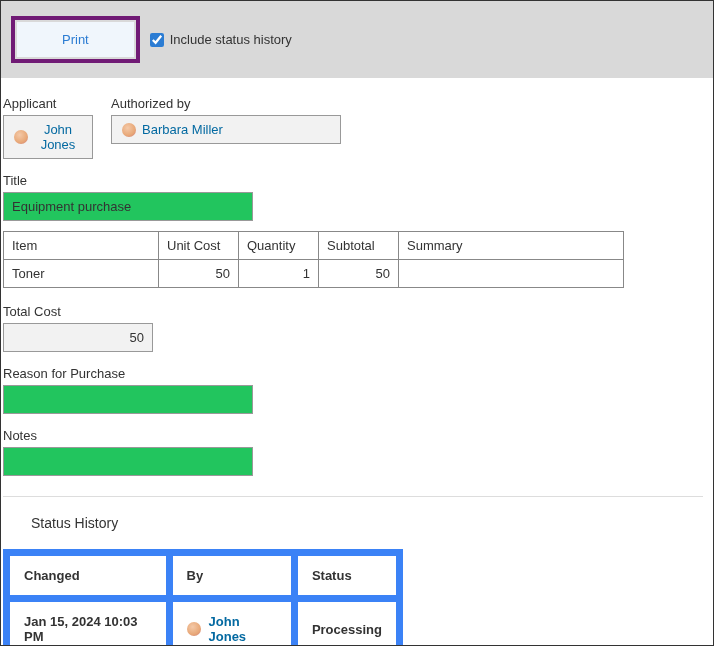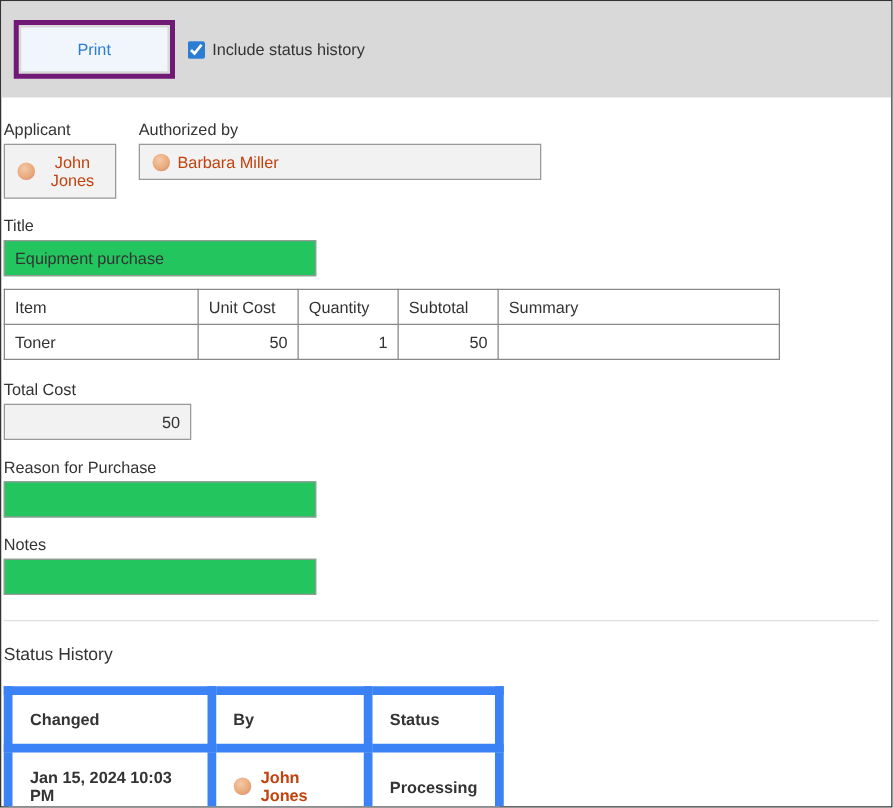--- a/index.html
+++ b/index.html
@@ -60,23 +60,23 @@
     }
     .user-box {
       border: 1px solid #999;
       background: #f2f2f2;
       padding: 6px 10px;
       display: flex;
       align-items: center;
       gap: 6px;
     }
     .user-box.narrow { width: 90px; flex-direction: row; text-align: center; }
-    .user-box.wide { width: 322px; }
+    .user-box.wide { width: 230px; }
     .user-link {
-      color: #c2410c;
+      color: #0369a1;
       text-decoration: none;
       font-size: 13px;
     }
     .avatar {
       width: 14px;
       height: 14px;
       border-radius: 50%;
       background: radial-gradient(circle at 40% 35%, #f4c9a8 0%, #e8a878 60%, #c77 100%);
       display: inline-block;
       flex-shrink: 0;
@@ -117,20 +117,21 @@
     .col-sub { width: 80px; }
     .col-sum { width: auto; }
     hr.sep {
       border: none;
       border-top: 1px solid #ddd;
       margin: 20px 0 18px 0;
     }
     .section-title {
       font-size: 14px;
       margin-bottom: 18px;
+      margin-left: 28px;
     }
     table.history {
       border-collapse: collapse;
       width: 400px;
     }
     table.history th, table.history td {
       border: 7px solid #3b82f6;
       padding: 12px 14px;
       font-size: 13px;
       font-weight: bold;

